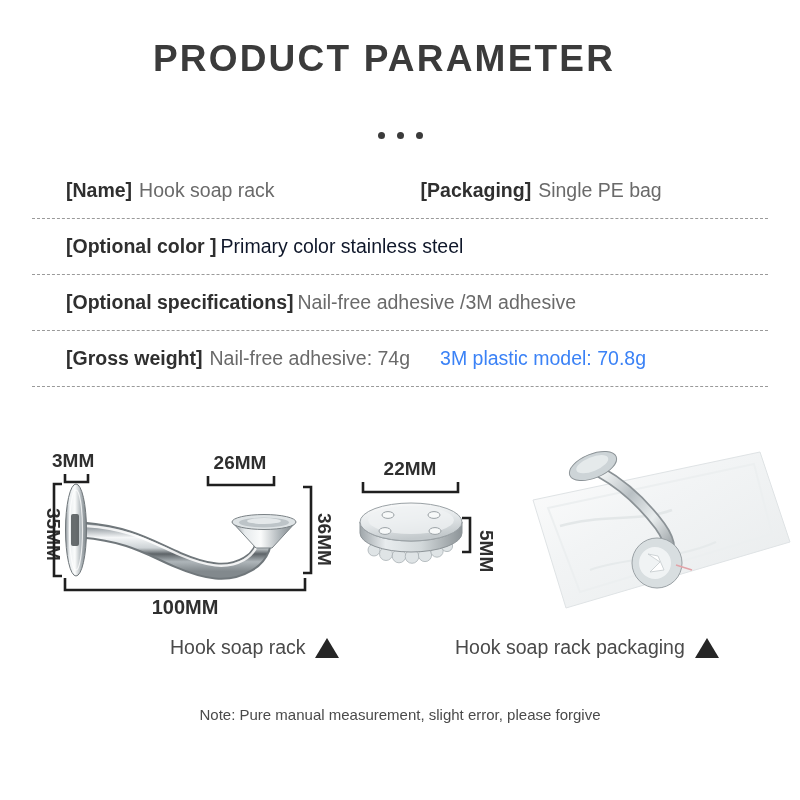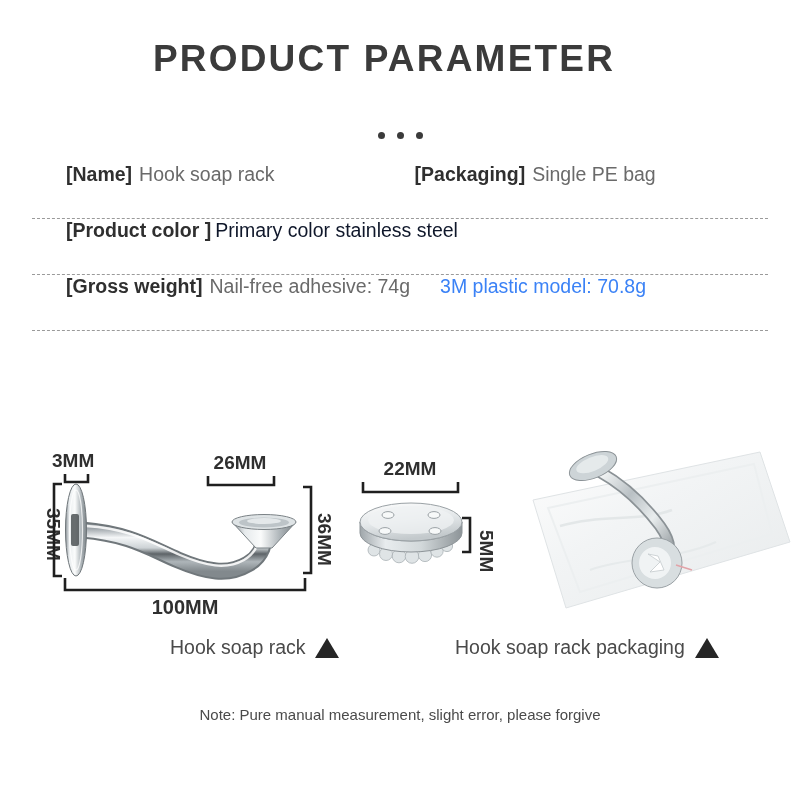--- a/index.html
+++ b/index.html
@@ -48,22 +48,23 @@
   .spec-table {
     position: absolute;
     top: 163px;
     left: 32px;
     width: 736px;
   }
   .spec-row {
     position: relative;
     height: 55px;
     display: flex;
-    align-items: flex-start;
+    align-items: center;
     border-bottom: 1px dashed #9a9a9a;
+    gap: 6px;
   }
   .spec-cell {
     display: flex;
     align-items: baseline;
     white-space: nowrap;
   }
   .spec-cell.first { padding-left: 34px; }
   .spec-cell.second { padding-left: 140px; }
   .spec-key {
     font-size: 19.5px;
@@ -149,25 +150,31 @@
       <span class="spec-val">Hook soap rack</span>
     </div>
     <div class="spec-cell second">
       <span class="spec-key">[Packaging]</span>
       <span class="spec-val">Single PE bag</span>
     </div>
   </div>
 
   <div class="spec-row">
     <div class="spec-cell first">
-      <span class="spec-key">[Product color ]</span>
+      <span class="spec-key">[Optional color ]</span>
       <span class="spec-val tight dark">Primary color stainless steel</span>
     </div>
   </div>
 
+  <div class="spec-row">
+    <div class="spec-cell first">
+      <span class="spec-key">[Optional specifications]</span>
+      <span class="spec-val tight">Nail-free adhesive /3M adhesive</span>
+    </div>
+  </div>
 
   <div class="spec-row">
     <div class="spec-cell first">
       <span class="spec-key">[Gross weight]</span>
       <span class="spec-val">Nail-free adhesive: 74g</span>
       <span class="spec-val2">3M plastic model: 70.8g</span>
     </div>
   </div>
 
 </div>

